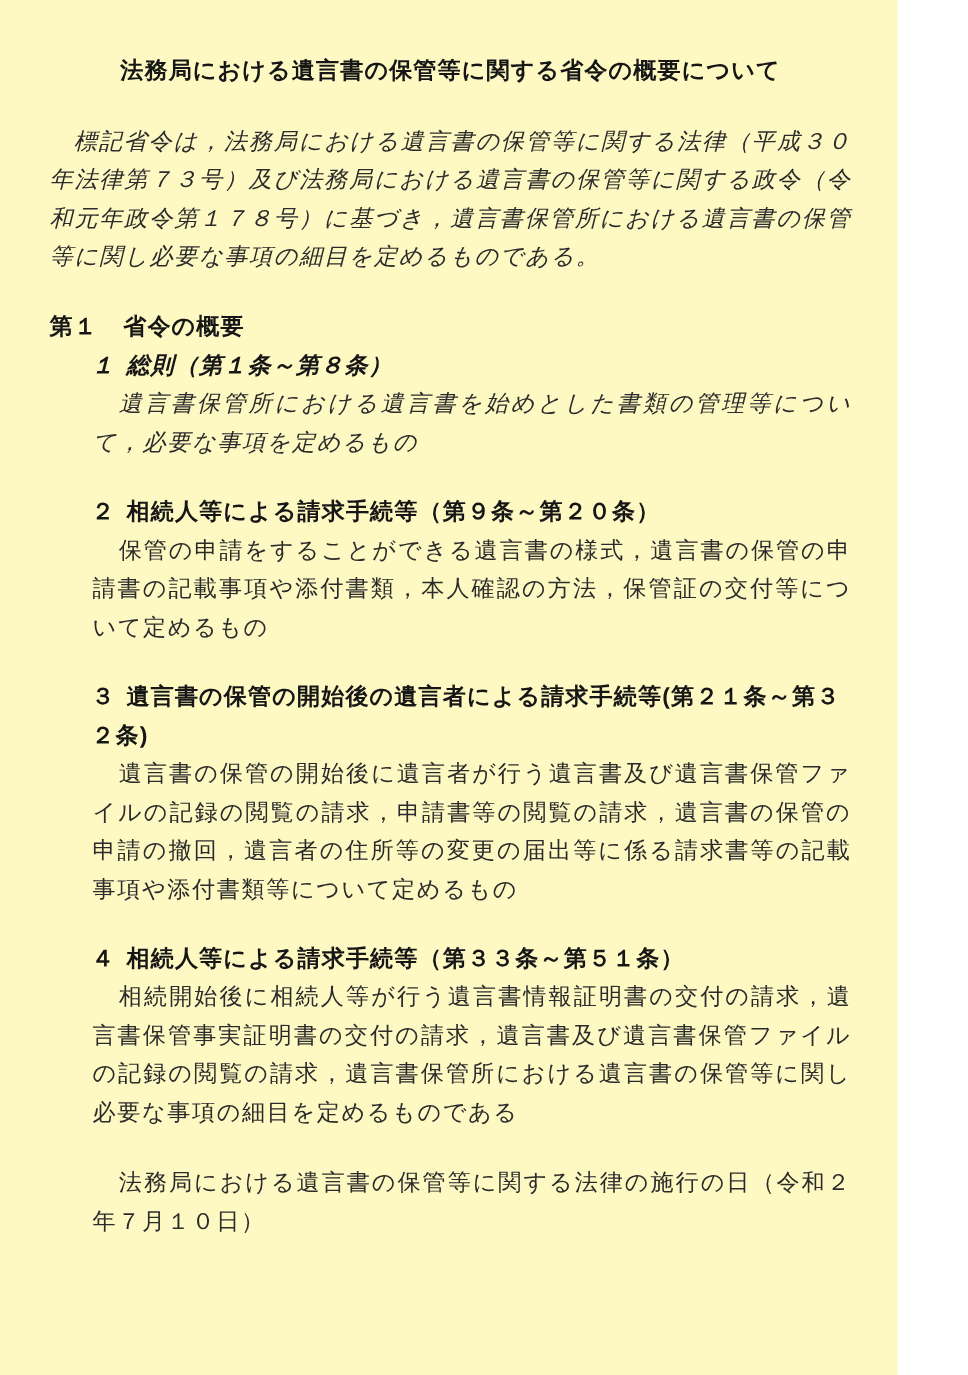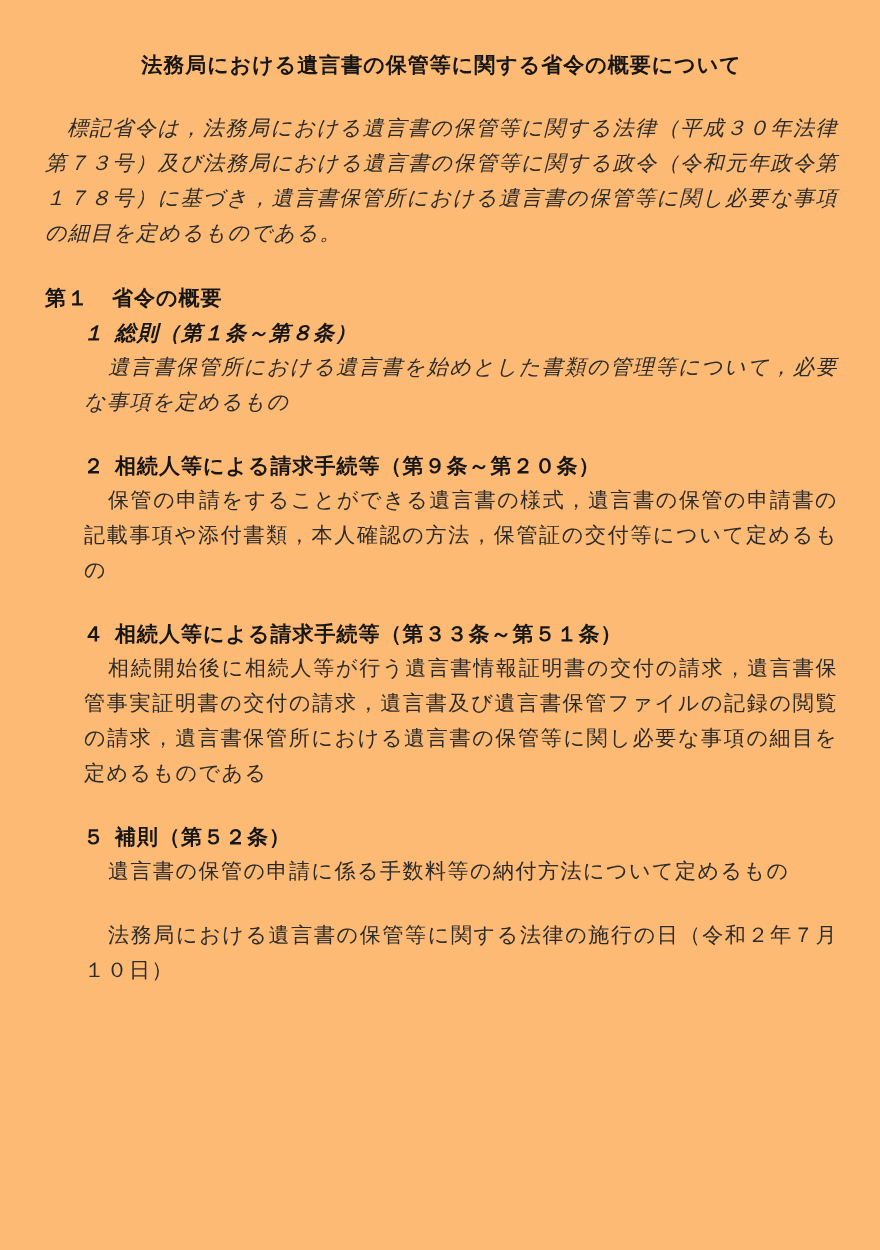--- a/index.html
+++ b/index.html
@@ -7,24 +7,24 @@
     padding: 0;
     background: #ffffff;
   }
   body {
     width: 880px;
     height: 1250px;
     overflow: hidden;
   }
   .page {
     box-sizing: border-box;
-    width: 880px;
+    width: 816px;
     height: 1250px;
     padding: 47px 42px 0 45px;
-    background: #fdba74;
+    background: #fef9c3;
     color: #2b2b2b;
     font-family: "Liberation Serif", "DejaVu Serif", serif;
     font-size: 21px;
     line-height: 35px;
     letter-spacing: 1.5px;
   }
   .doc-title {
     text-align: center;
     font-family: "Liberation Sans", "DejaVu Sans", sans-serif;
     font-weight: bold;
@@ -99,33 +99,33 @@
       <div class="item-body">遺言書保管所における遺言書を始めとした書類の管理等について，必要な事項を定めるもの</div>
     </div>
 
     <div class="item">
       <div class="item-heading">
         <span class="item-num">２</span><span class="item-title">相続人等による請求手続等（第９条～第２０条）</span>
       </div>
       <div class="item-body">保管の申請をすることができる遺言書の様式，遺言書の保管の申請書の記載事項や添付書類，本人確認の方法，保管証の交付等について定めるもの</div>
     </div>
 
+    <div class="item">
+      <div class="item-heading">
+        <span class="item-num">３</span><span class="item-title">遺言書の保管の開始後の遺言者による請求手続等(第２１条～第３２条)</span>
+      </div>
+      <div class="item-body">遺言書の保管の開始後に遺言者が行う遺言書及び遺言書保管ファイルの記録の閲覧の請求，申請書等の閲覧の請求，遺言書の保管の申請の撤回，遺言者の住所等の変更の届出等に係る請求書等の記載事項や添付書類等について定めるもの</div>
+    </div>
 
     <div class="item">
       <div class="item-heading">
         <span class="item-num">４</span><span class="item-title">相続人等による請求手続等（第３３条～第５１条）</span>
       </div>
       <div class="item-body">相続開始後に相続人等が行う遺言書情報証明書の交付の請求，遺言書保管事実証明書の交付の請求，遺言書及び遺言書保管ファイルの記録の閲覧の請求，遺言書保管所における遺言書の保管等に関し必要な事項の細目を定めるものである</div>
     </div>
 
-    <div class="item">
-      <div class="item-heading">
-        <span class="item-num">５</span><span class="item-title">補則（第５２条）</span>
-      </div>
-      <div class="item-body">遺言書の保管の申請に係る手数料等の納付方法について定めるもの</div>
-    </div>
   </div>
 
   <div class="section">
     <div class="item-body section-body">法務局における遺言書の保管等に関する法律の施行の日（令和２年７月１０日）</div>
   </div>
 
 </div>
 
 </body></html>

